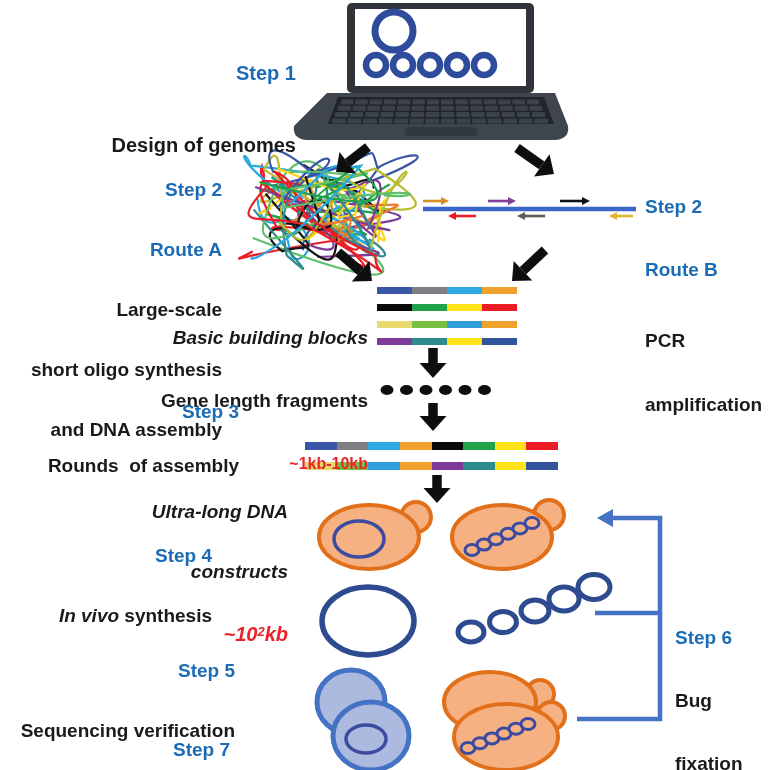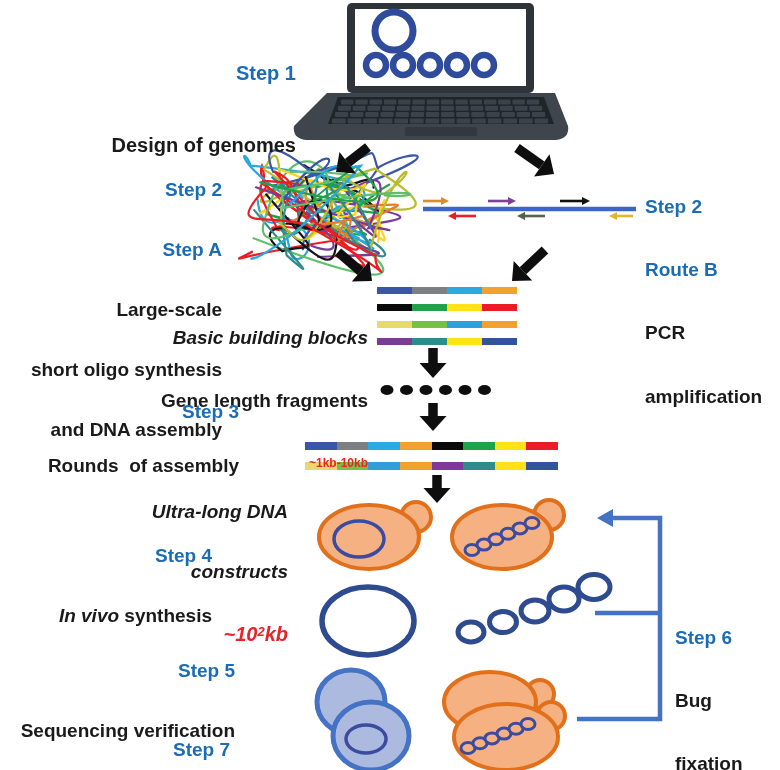--- a/index.html
+++ b/index.html
@@ -282,37 +282,37 @@
       <span class="seg" style="background:#32549C"></span>
     </div>
 
   <div class="tb right" style="right:484px;top:13px;line-height:24px;font-size:20px">
     <div class="blue">Step 1</div>
     <div class="black">Design of genomes</div>
   </div>
 
   <div class="tb right" style="right:558px;top:140px">
     <div class="blue">Step 2</div>
-    <div class="blue">Step A</div>
+    <div class="blue">Route A</div>
     <div class="black">Large-scale</div>
     <div class="black">short oligo synthesis</div>
     <div class="black">and DNA assembly</div>
   </div>
 
   <div class="tb" style="left:645px;top:154px;line-height:21px">
     <div class="blue">Step 2</div>
     <div class="blue">Route B</div>
-    <div class="black" style="line-height:22px">PCR</div>
+    <div class="black" style="margin-top:8px;line-height:22px">PCR</div>
     <div class="black" style="line-height:22px">amplification</div>
   </div>
 
   <div class="tb right" style="right:412px;top:285px;line-height:21px">
     <div class="black italic">Basic building blocks</div>
     <div class="black">Gene length fragments</div>
-    <div class="red" style="font-size:12px">~1kb-10kb</div>
+    <div class="red" style="font-size:16px">~1kb-10kb</div>
   </div>
 
   <div class="tb right" style="right:541px;top:367px;line-height:18px">
     <div class="blue">Step 3</div>
     <div class="black">Rounds  of assembly</div>
   </div>
 
   <div class="tb right" style="right:492px;top:462px">
     <div class="black italic">Ultra-long DNA</div>
     <div class="black italic">constructs</div>

